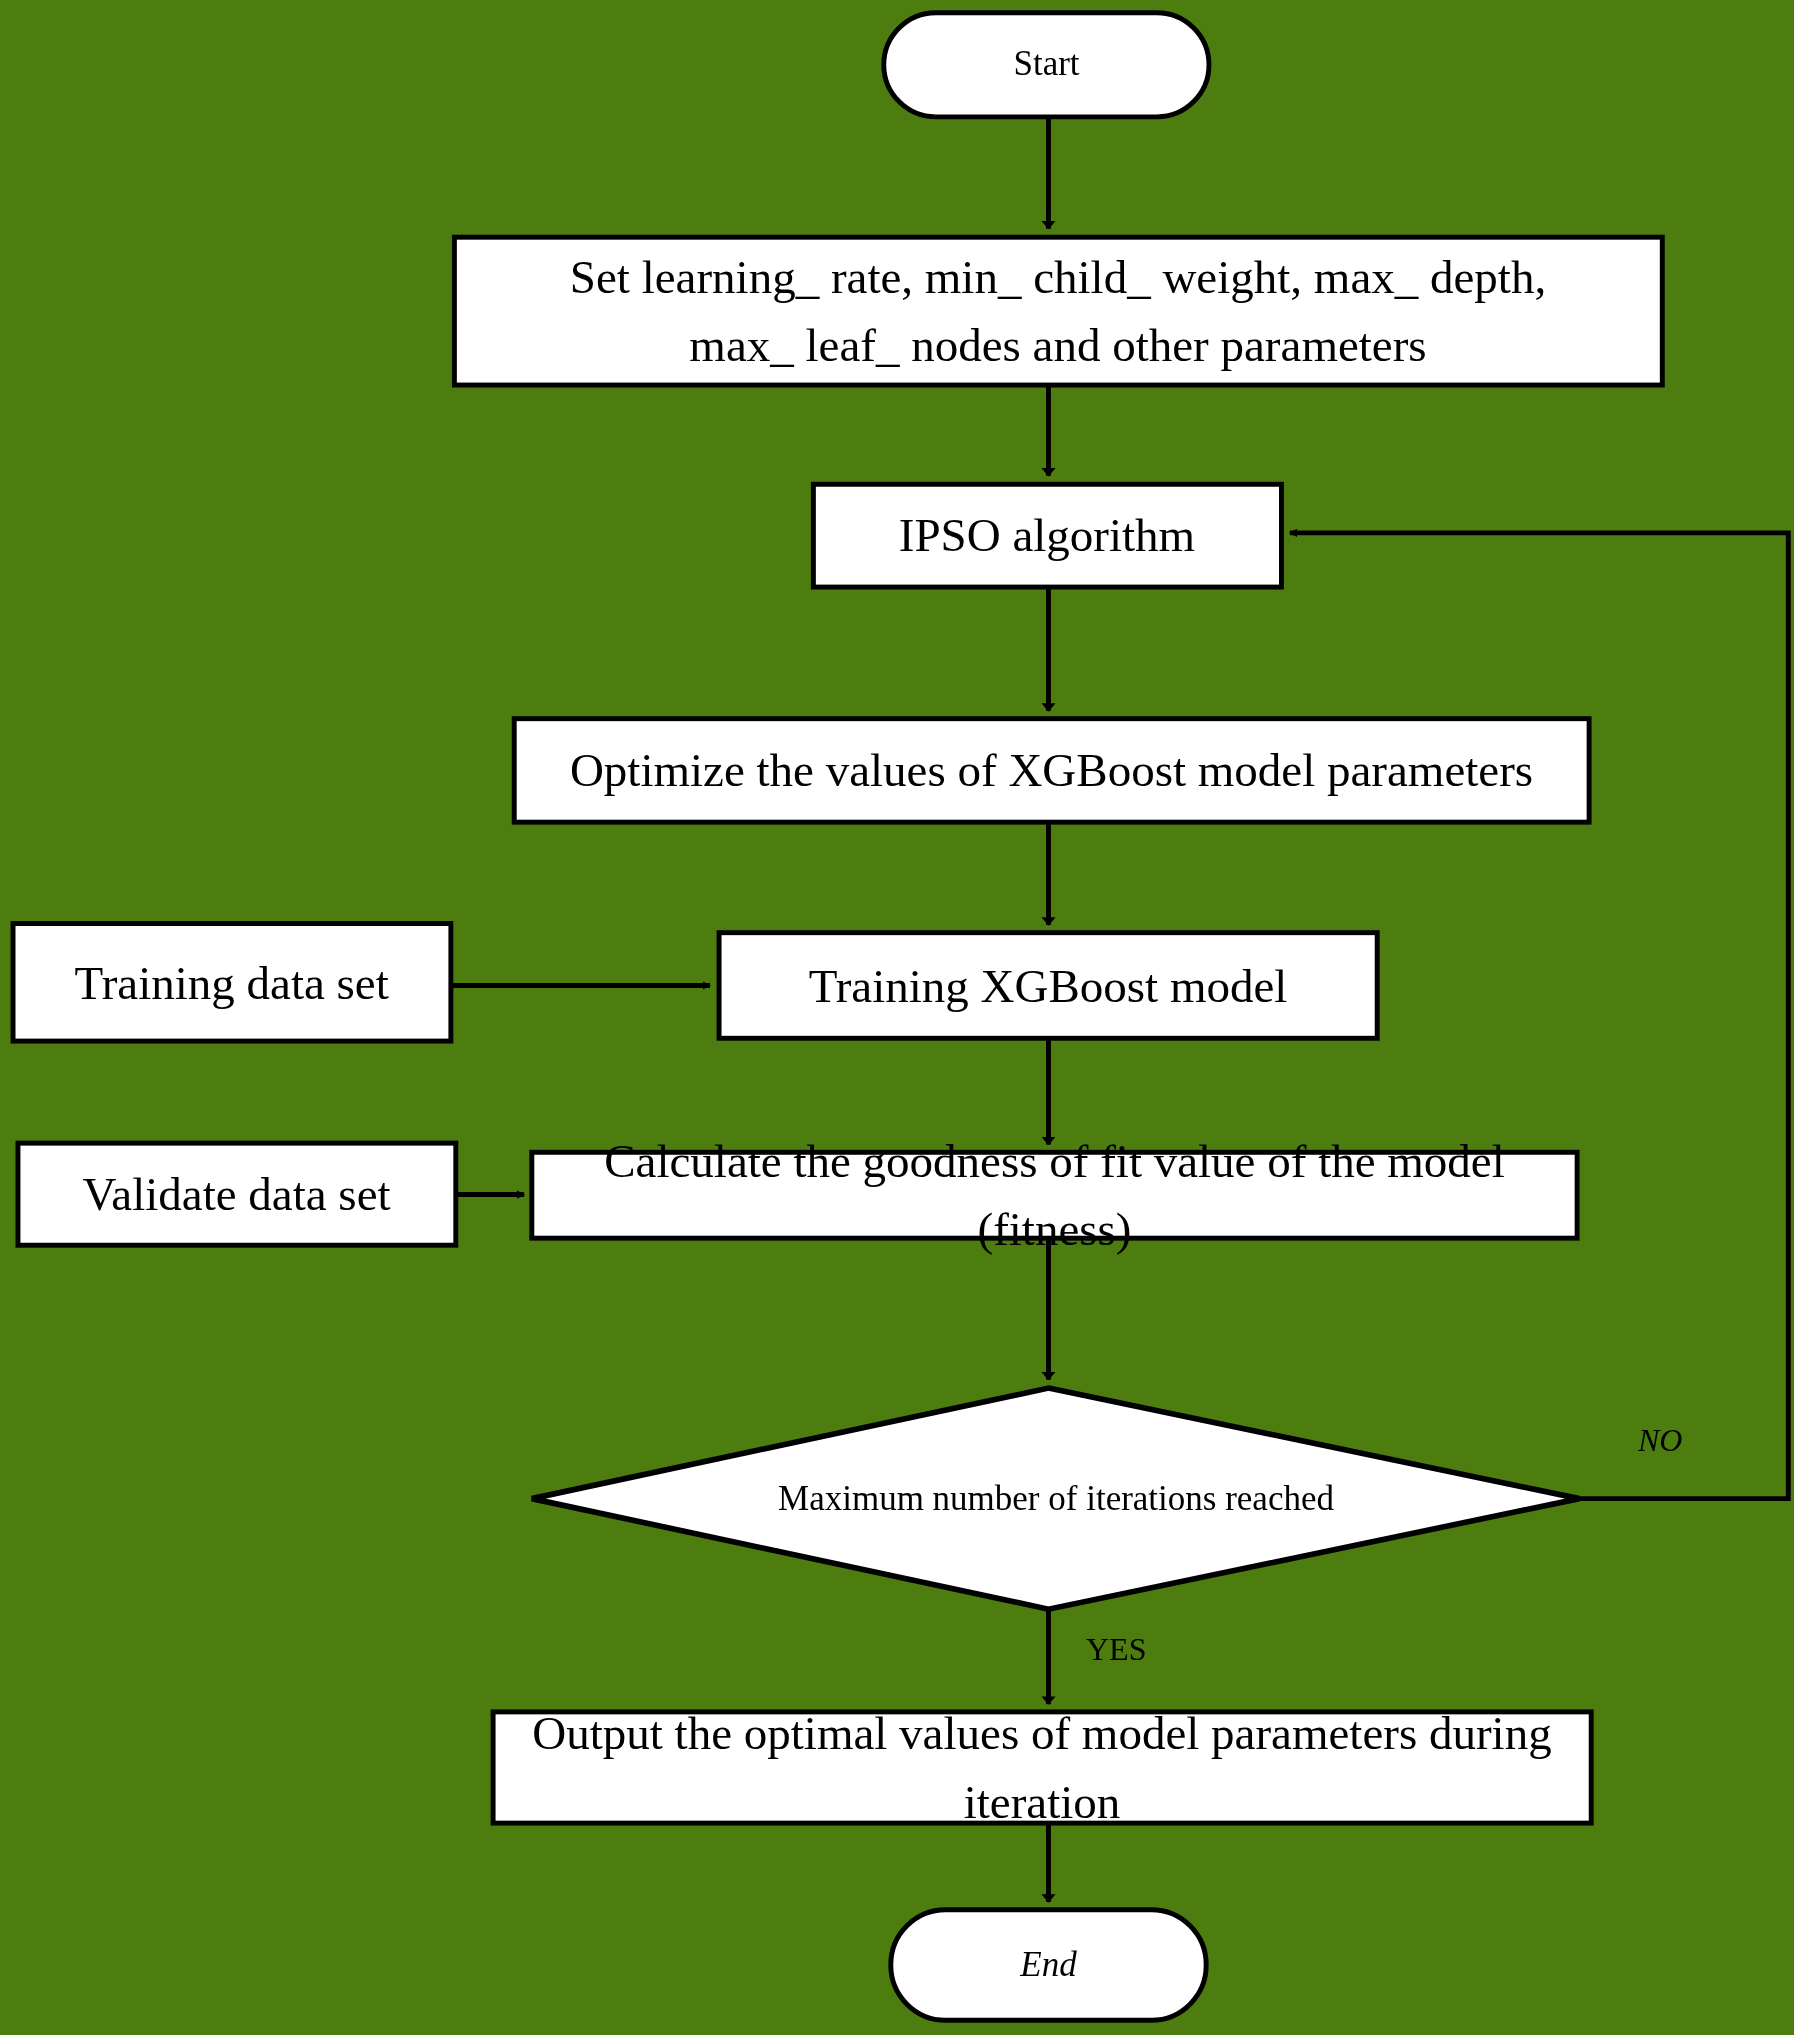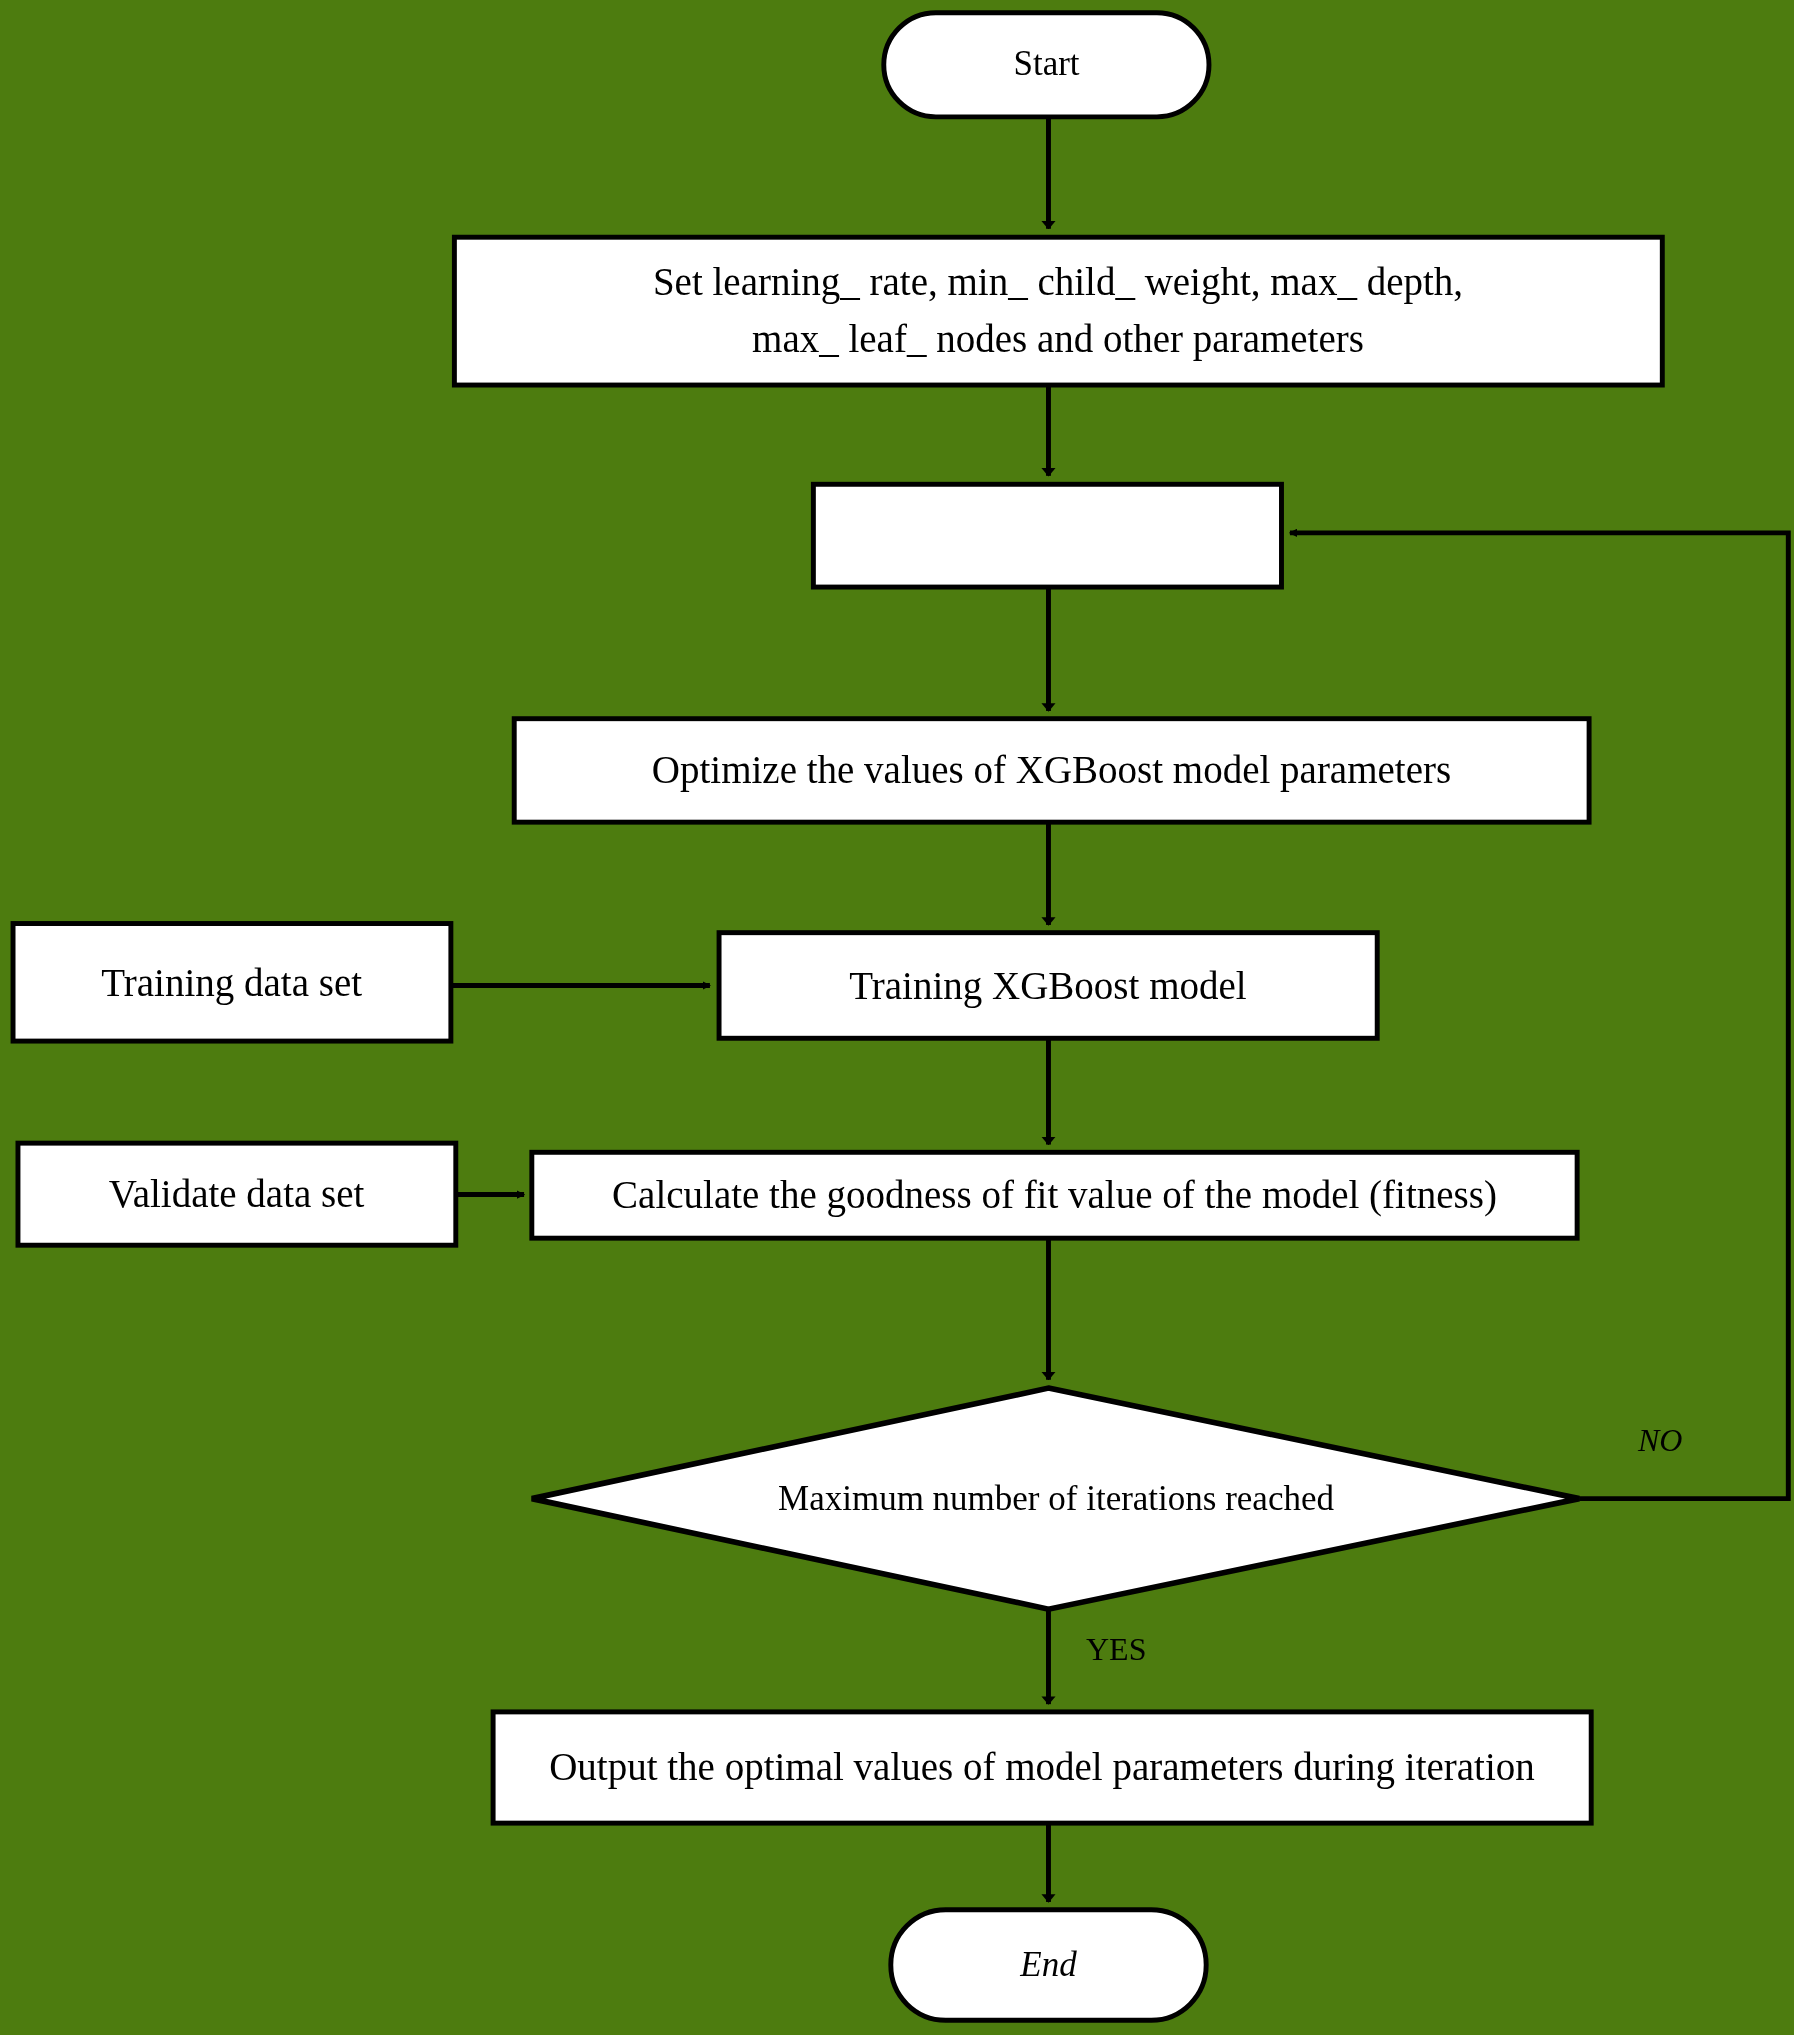--- a/index.html
+++ b/index.html
@@ -35,21 +35,21 @@
     white-space: pre-line;
   }
   .edge-label {
     position: absolute;
     color: #000000;
     font-family: "Liberation Serif", "DejaVu Serif", serif;
     font-size: 32px;
     line-height: 1;
   }
   .fs-terminal { font-size: 35px; }
-  .fs-process  { font-size: 39px; }
+  .fs-process  { font-size: 47px; }
   .fs-decision { font-size: 35px; }
 </style>
 </head>
 <body>
 
 <div id="canvas">
 
   <svg id="flow-svg" viewBox="0 0 2549 2891">
     <defs>
       <marker id="arrow" viewBox="0 0 12 12" refX="10.4" refY="6" markerWidth="12" markerHeight="12" orient="auto-start-reverse" markerUnits="userSpaceOnUse">
@@ -110,20 +110,21 @@
     <g stroke="#000000" stroke-width="7" fill="none">
       <path d="M 2243 2129 L 2540 2129 L 2540 757 L 1832 757" marker-end="url(#arrow)"></path>
     </g>
   </svg>
 
   <div class="node-label fs-terminal" style="left:884px; top:12.7px; width:325px; height:104px;">Start</div>
 
   <div class="node-label fs-process" style="left:454px; top:237px; width:1208px; height:148px;">Set learning_ rate, min_ child_ weight, max_ depth,
 max_ leaf_ nodes and other parameters</div>
 
+  <div class="node-label fs-process" style="left:813px; top:484px; width:468px; height:103px;">IPSO algorithm</div>
 
   <div class="node-label fs-process" style="left:514px; top:719px; width:1075px; height:103px;">Optimize the values of XGBoost model parameters</div>
 
   <div class="node-label fs-process" style="left:12.7px; top:924px; width:438px; height:118px;">Training data set</div>
 
   <div class="node-label fs-process" style="left:719px; top:933px; width:658px; height:106px;">Training XGBoost model</div>
 
   <div class="node-label fs-process" style="left:17.6px; top:1143px; width:438px; height:102px;">Validate data set</div>
 
   <div class="node-label fs-process" style="left:532px; top:1152px; width:1045px; height:86px;">Calculate the goodness of fit value of the model (fitness)</div>

